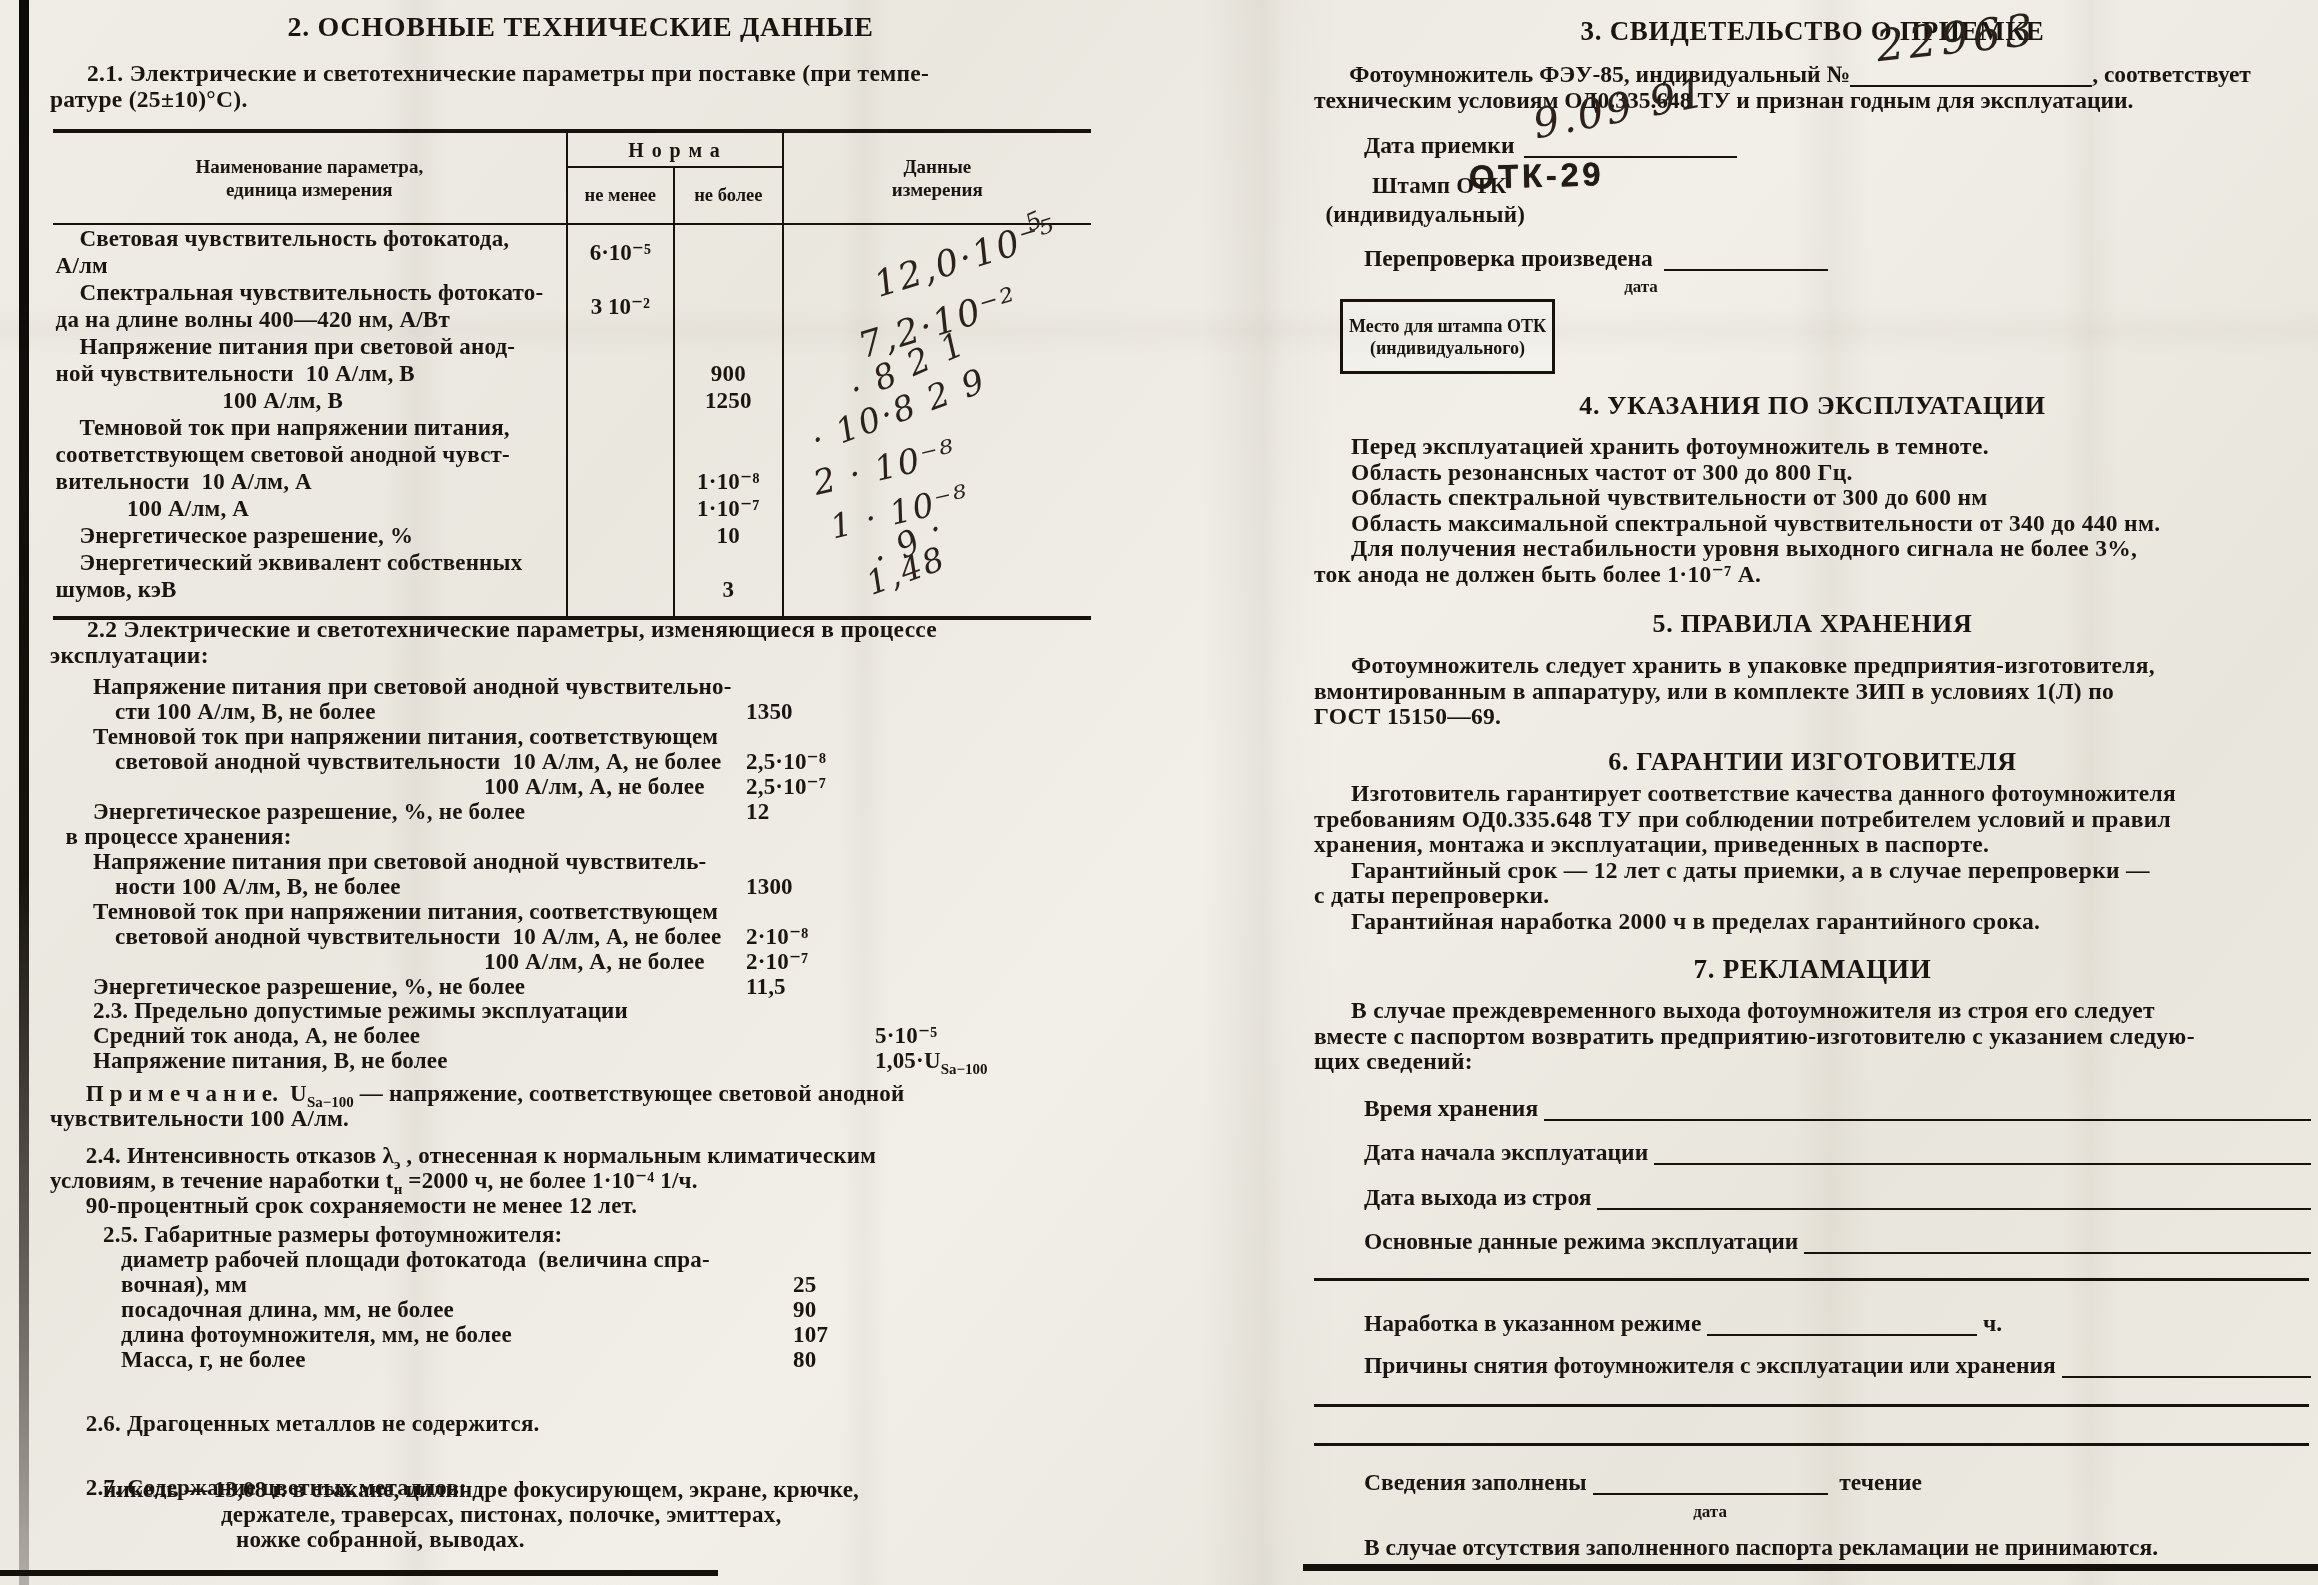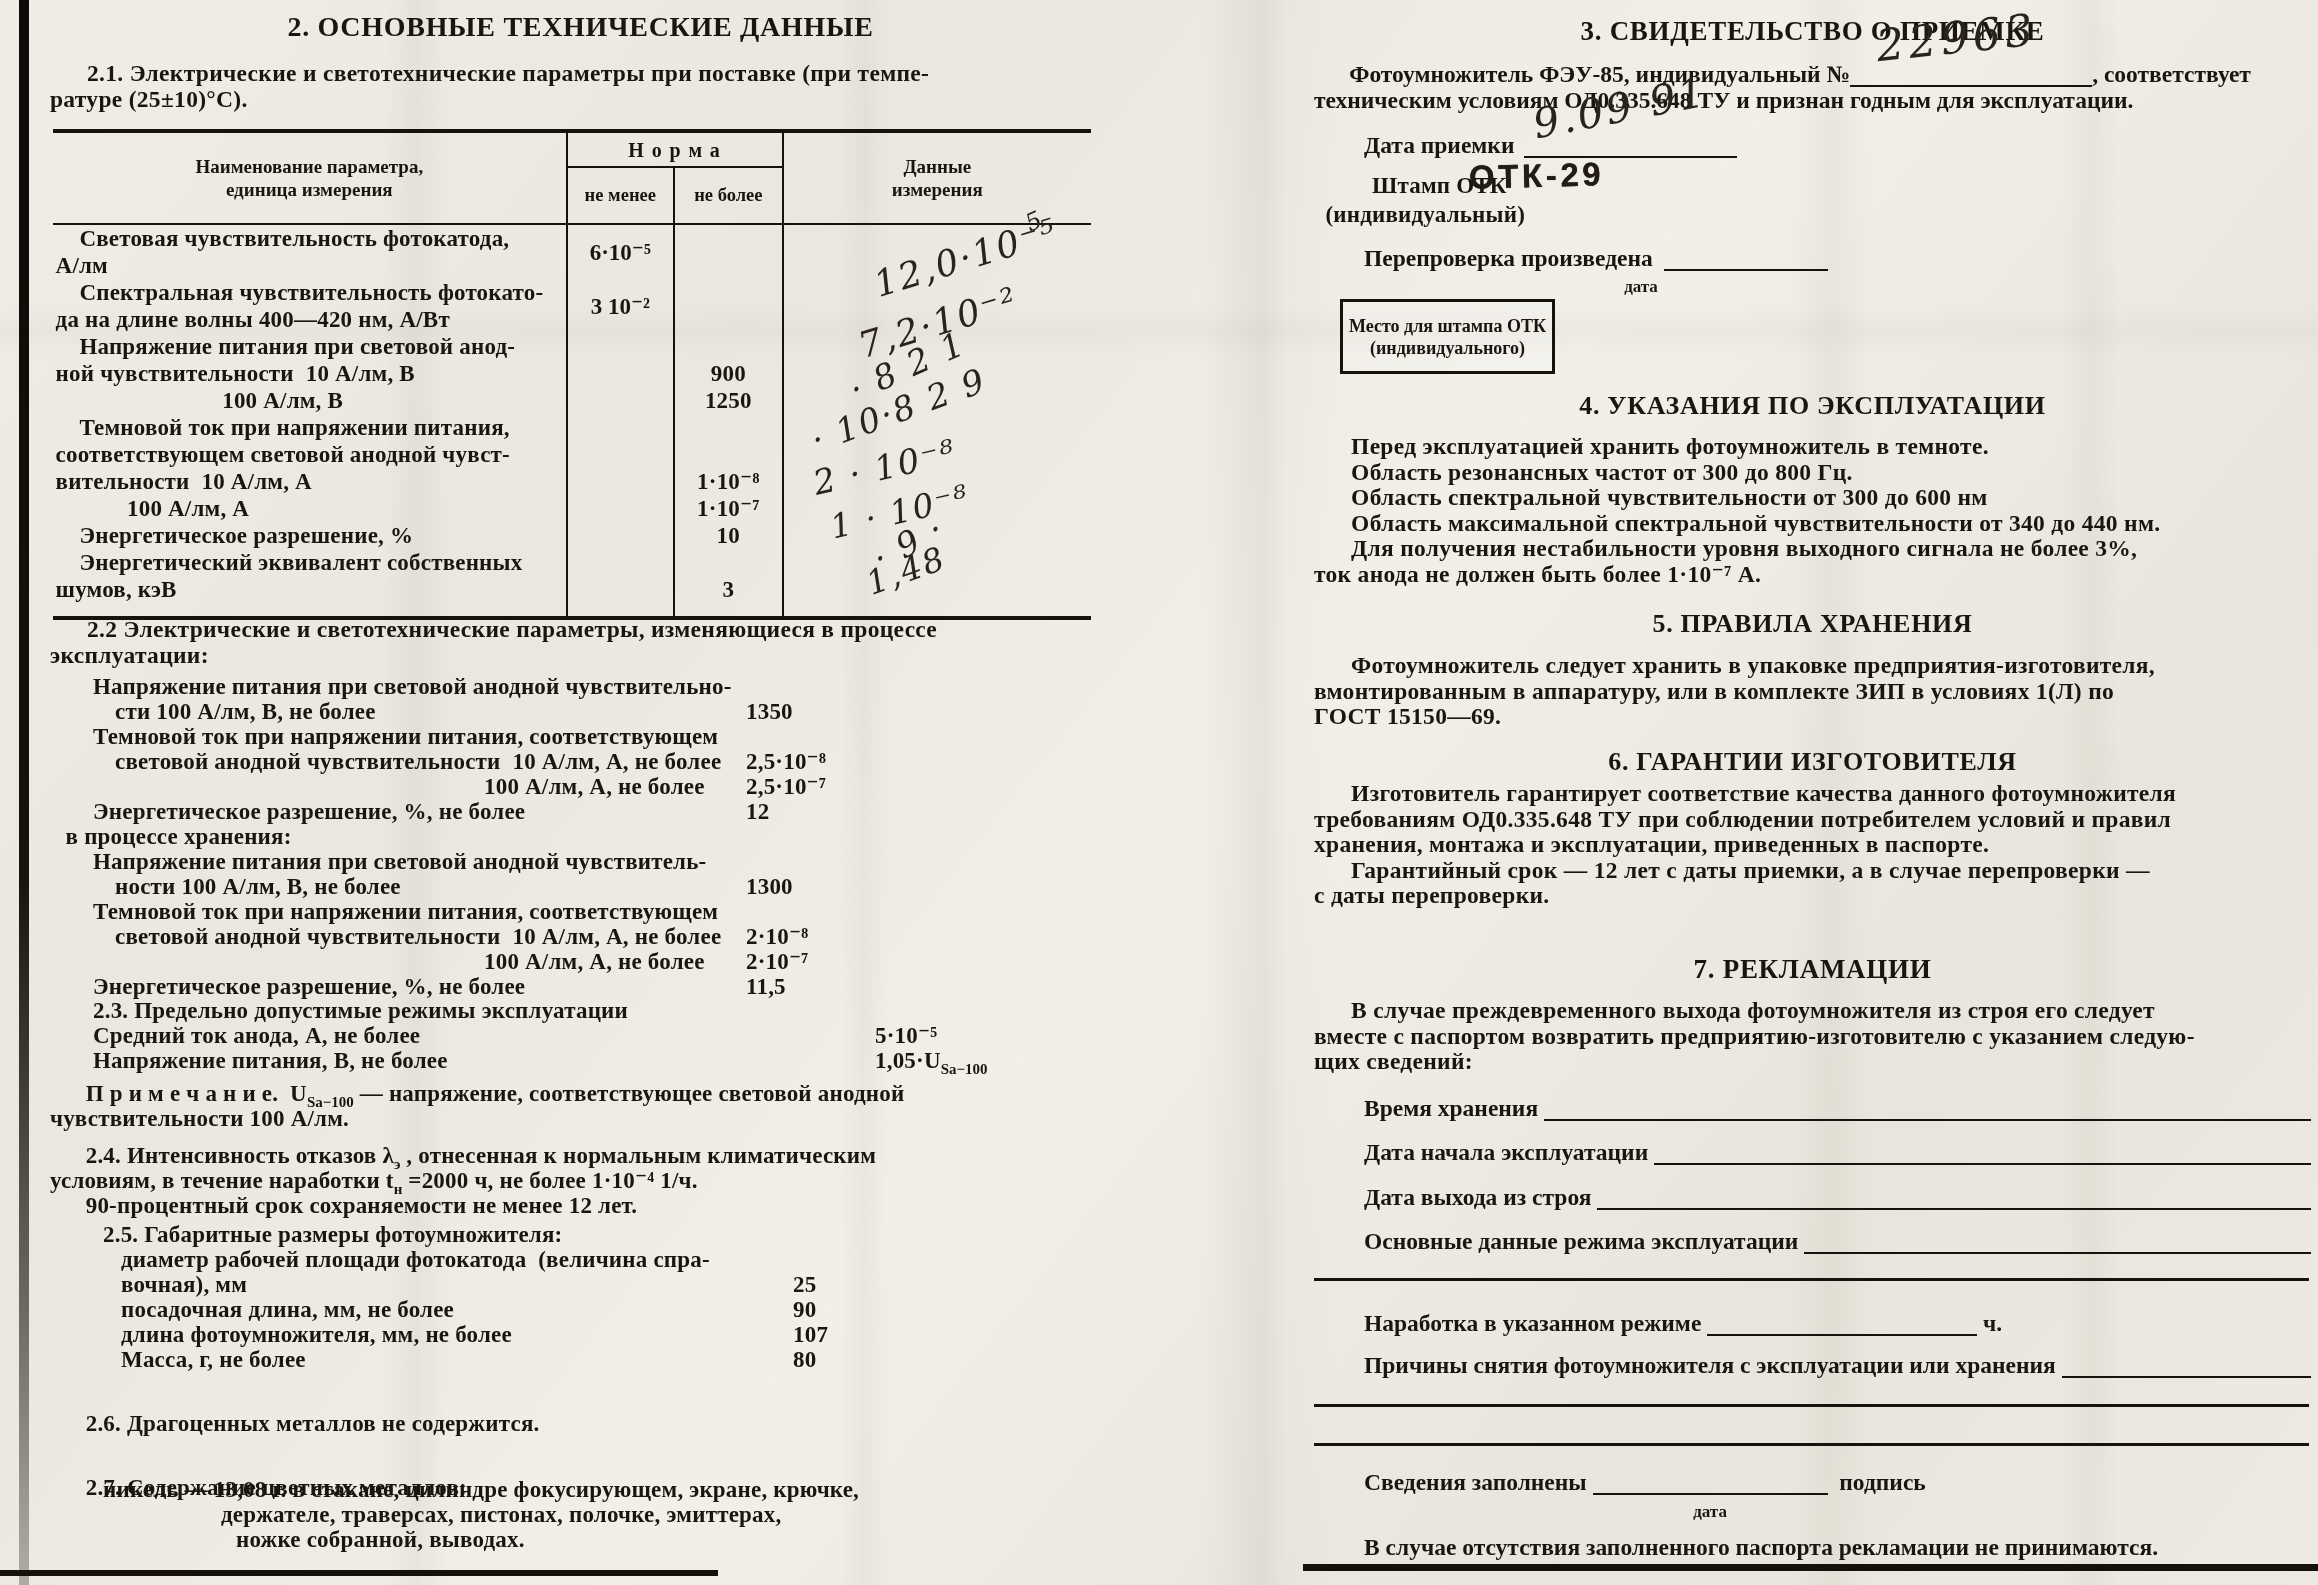--- a/index.html
+++ b/index.html
@@ -322,20 +322,21 @@
 вмонтированным в аппаратуру, или в комплекте ЗИП в условиях 1(Л) по
 ГОСТ 15150—69.</div>
 
   <div class="abs rt" style="top:747px; font-size:26px;">6. ГАРАНТИИ ИЗГОТОВИТЕЛЯ</div>
   <div class="abs" style="top:781px;">
     <div class="ml">      Изготовитель гарантирует соответствие качества данного фотоумножителя
 требованиям ОД0.335.648 ТУ при соблюдении потребителем условий и правил
 хранения, монтажа и эксплуатации, приведенных в паспорте.</div>
     <div class="ml">      Гарантийный срок — 12 лет с даты приемки, а в случае перепроверки —
 с даты перепроверки.</div>
+    <div class="ml">      Гарантийная наработка 2000 ч в пределах гарантийного срока.</div>
   </div>
 
   <div class="abs rt" style="top:954px; font-size:27px;">7. РЕКЛАМАЦИИ</div>
   <div class="abs ml" style="top:998px;">      В случае преждевременного выхода фотоумножителя из строя его следует
 вместе с паспортом возвратить предприятию-изготовителю с указанием следую-
 щих сведений:</div>
 
   <div class="fr" style="top:1139px;">
     <span>Дата начала эксплуатации </span>
     <span class="blank grow" style="height:26px;"></span>
@@ -364,21 +365,21 @@
     <span class="blank grow" style="height:26px;"></span>
   </div>
   <div class="hr" style="top:1404px;"></div>
   <div class="hr" style="top:1443px;"></div>
 
   <div class="fr" style="top:1469px;">
     <span>Сведения заполнены </span>
     <span class="blank" style="width:235px; height:26px;">
       <span class="cap" style="position:absolute; left:0; right:0; top:30px; text-align:center;">дата</span>
     </span>
-    <span>  подпись</span>
+    <span>  течение</span>
   </div>
 
   <div class="fr" style="top:1534px;">
     <span>В случае отсутствия заполненного паспорта рекламации не принимаются.</span>
   </div>
 </div>
 
 <div class="bline" style="left:0; top:1570px; width:718px; height:6.4px;"></div>
 <div class="bline" style="left:1303px; top:1564px; width:1016px; height:7.1px;"></div>
 

